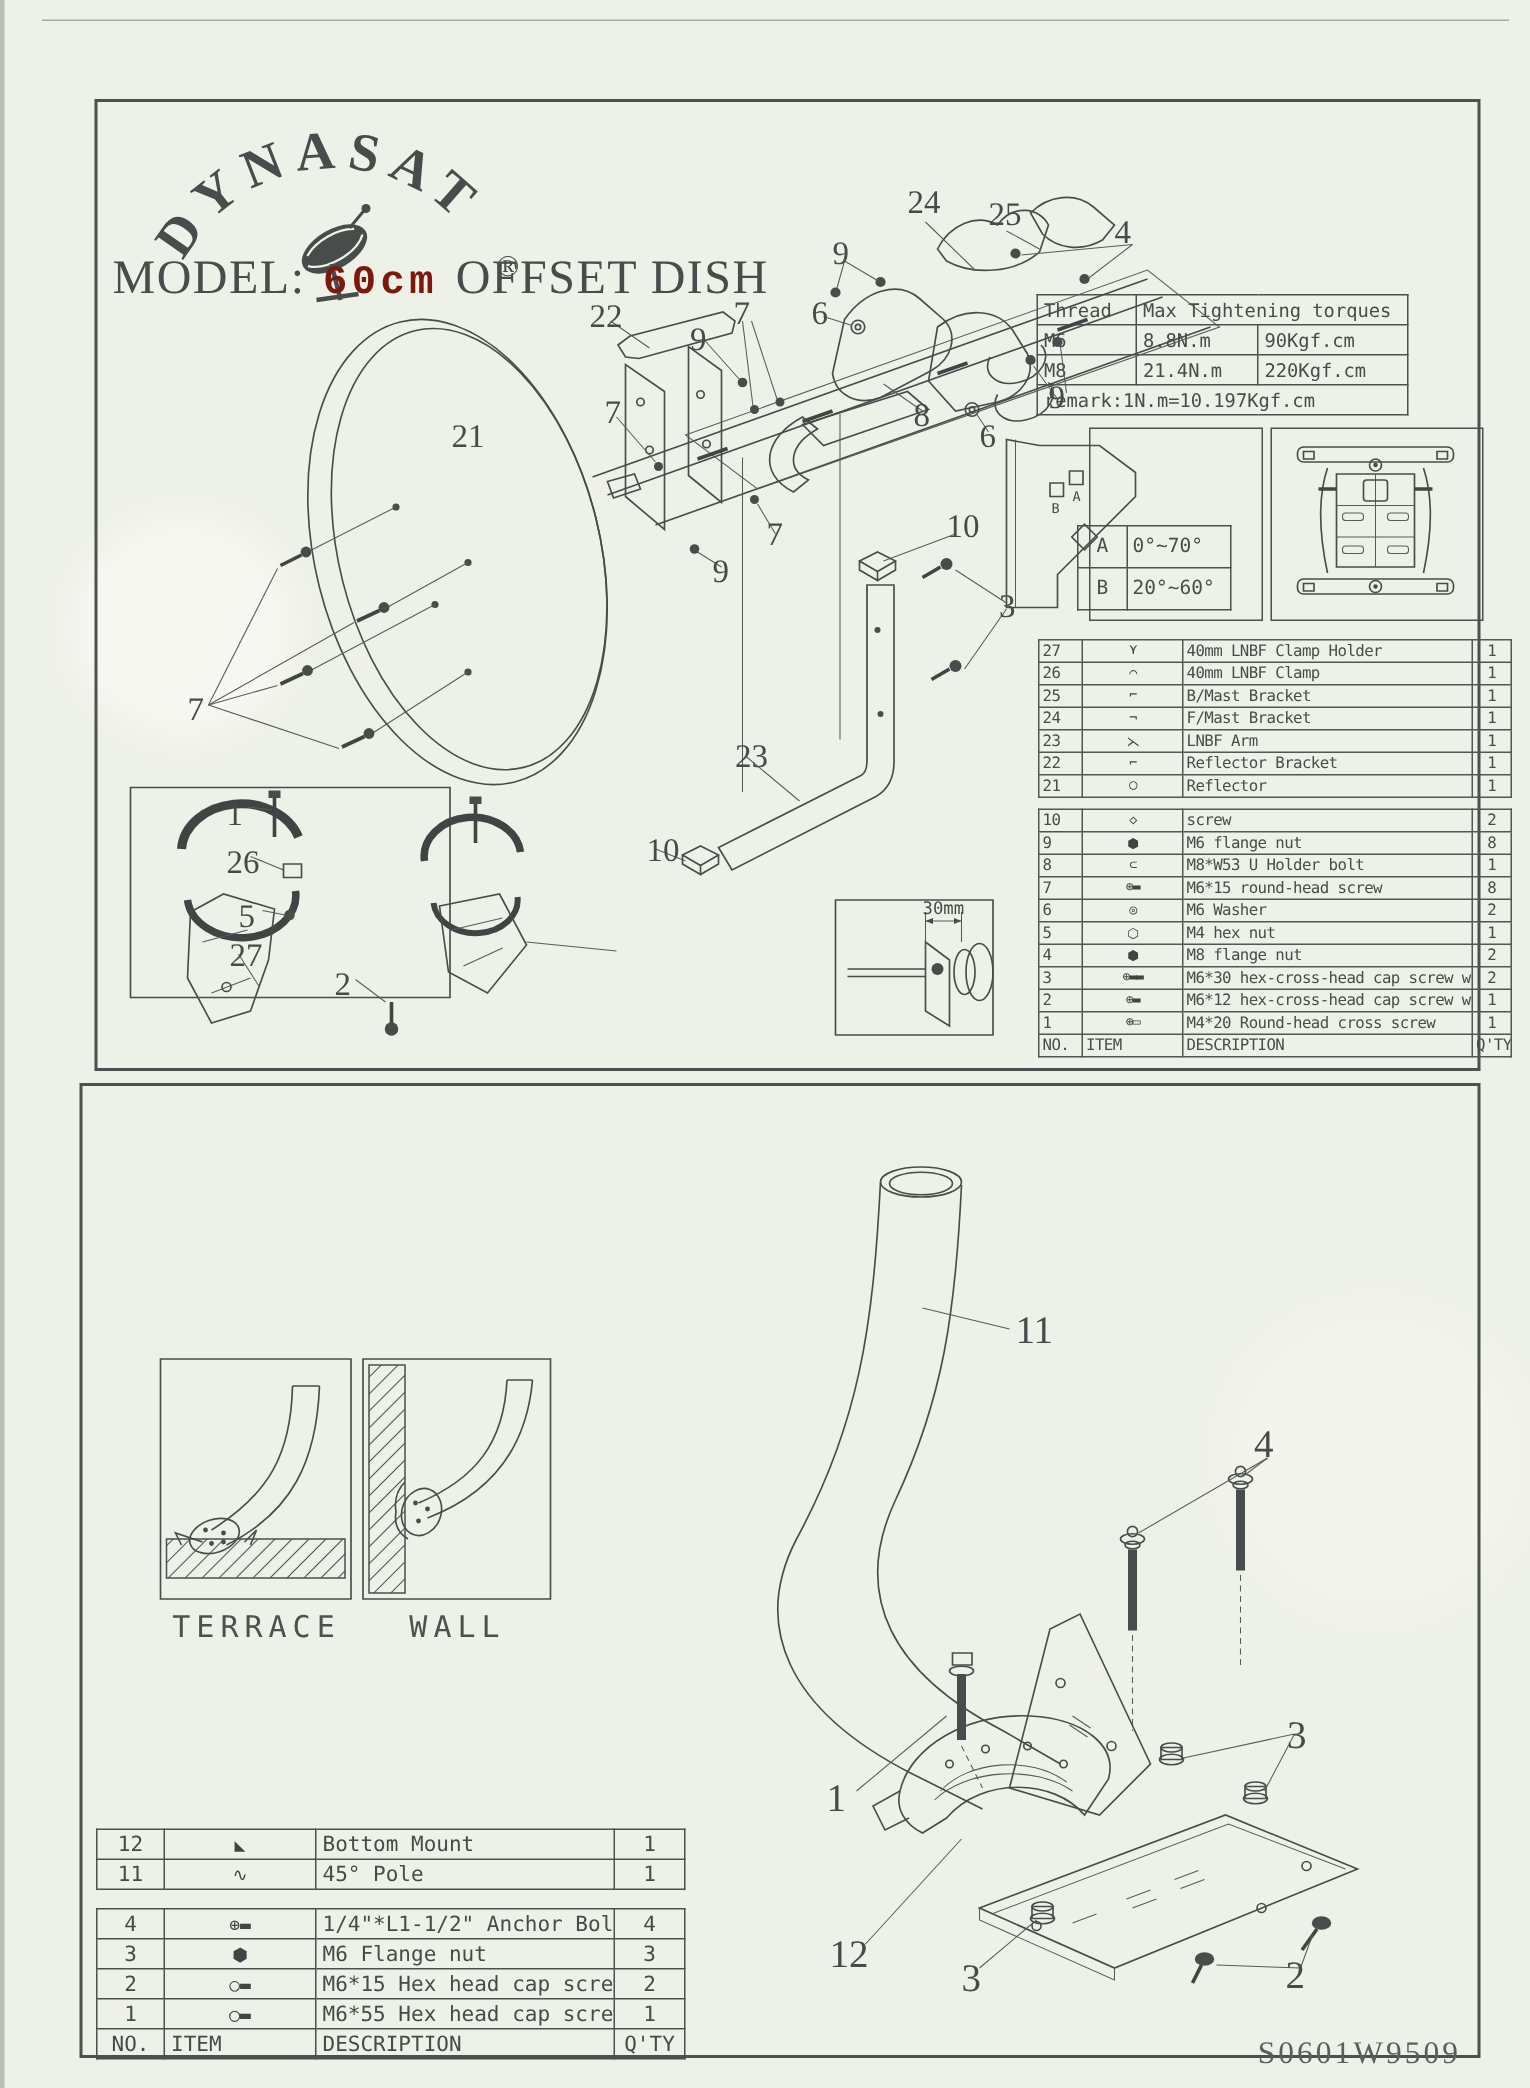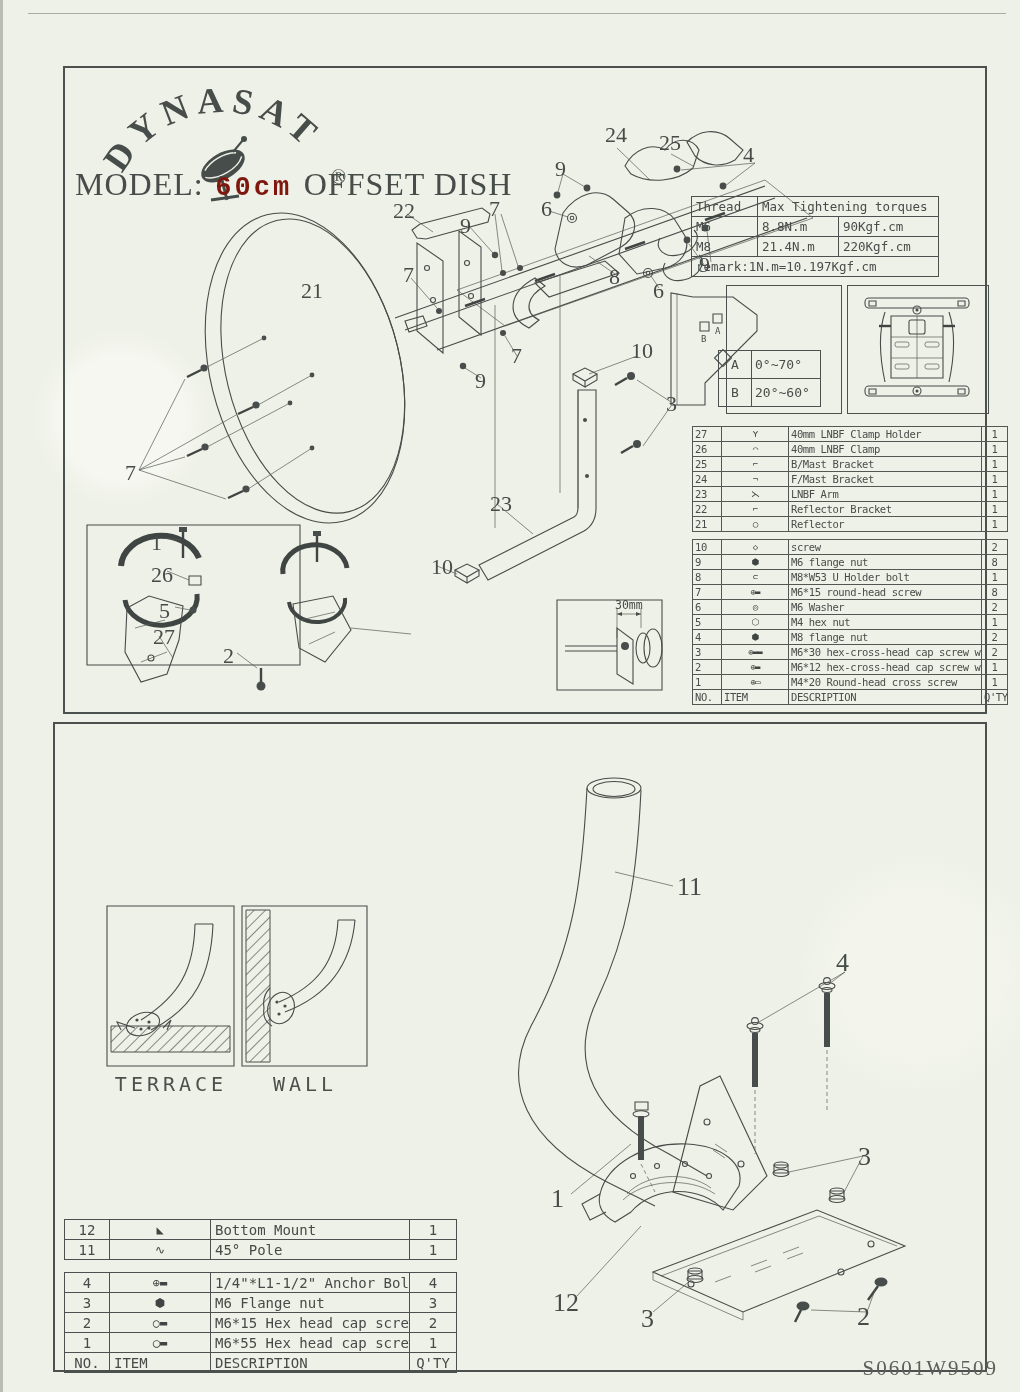--- a/index.html
+++ b/index.html
@@ -37,21 +37,21 @@
               padding:0 2px;height:14px;white-space:nowrap;overflow:hidden;letter-spacing:-.4px;}
   table.pt td.icon{text-align:center;font-size:9px;color:#3f4542;letter-spacing:-1px;}
   table.pt td.qty{text-align:center;}
   table.bt{position:absolute;border-collapse:collapse;table-layout:fixed;}
   table.bt td{border:1.5px solid #4b514e;font:14px "DejaVu Sans Mono", monospace;color:#454b48;
               padding:0 4px;height:19px;white-space:nowrap;overflow:hidden;}
   table.bt td.icon{text-align:center;font-size:12px;color:#3f4542;}
   table.bt td.qty,table.bt td.no{text-align:center;}
   .hdr-cell{}
   .mount-label{position:absolute;font:20px "DejaVu Sans Mono", monospace;color:#4b514d;letter-spacing:4px;text-align:center;}
-  .serial{position:absolute;left:808px;top:1356px;width:190px;text-align:right;
+  .serial{position:absolute;left:784px;top:1356px;width:190px;text-align:right;
           font:21px "Liberation Serif", serif;color:#5a5f5c;letter-spacing:2px;}
 </style>
 </head>
 <body>
 
 <div class="page">
   <div class="edge-strip"></div>
   <div class="top-hairline"></div>
 
   <div class="panel panel-top">

